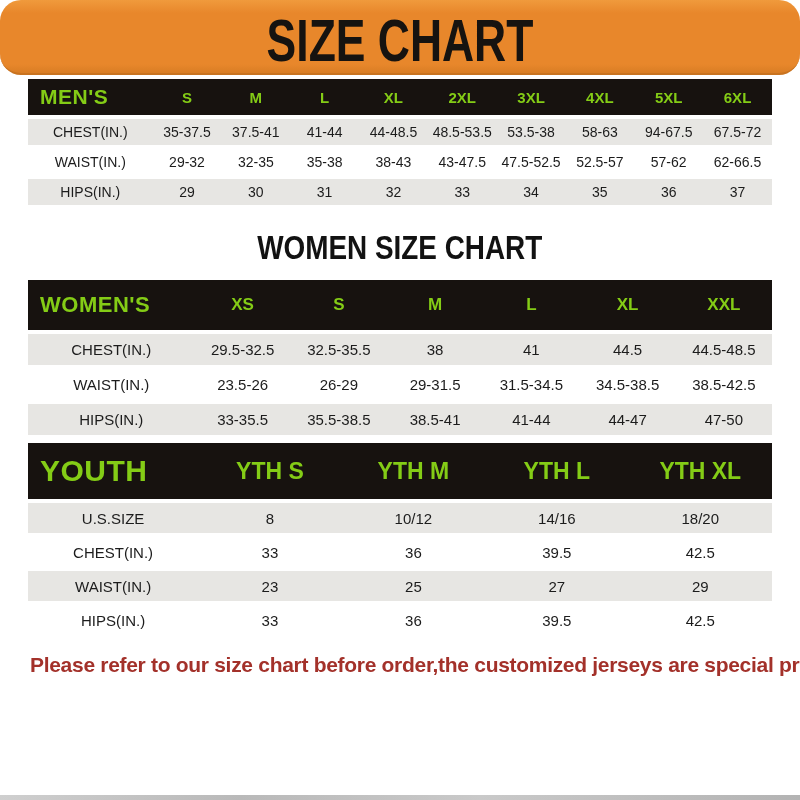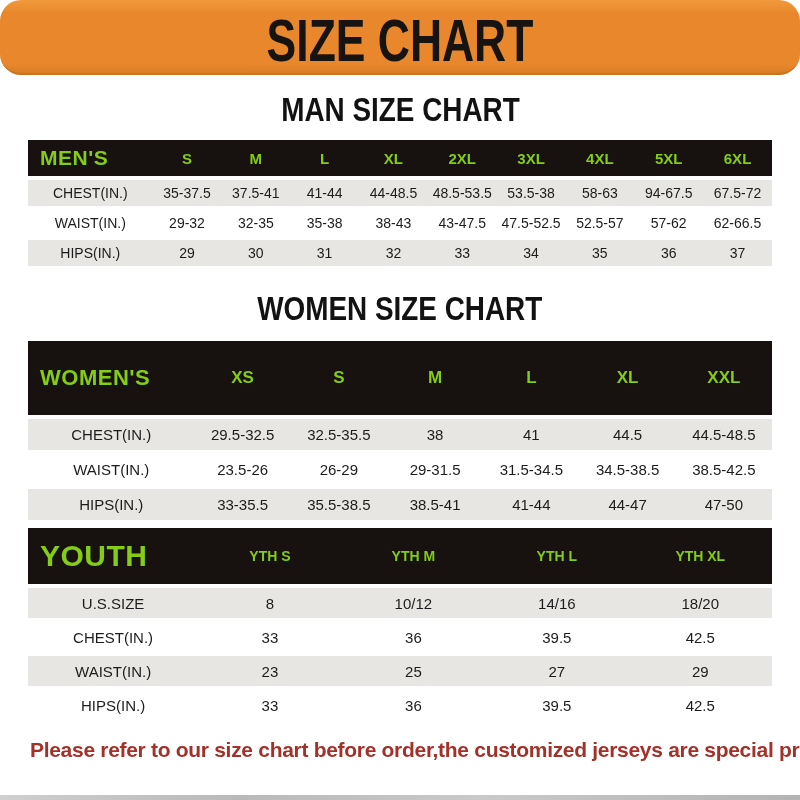--- a/index.html
+++ b/index.html
@@ -79,26 +79,26 @@
     white-space: nowrap;
   }
   table.size-table tbody tr:nth-child(odd) td  { background: #e7e6e3; }
   table.size-table tbody tr:nth-child(even) td { background: #ffffff; }
   
   .men th { font-size: 15px; padding: 6px 1px; }
   .men th.corner { font-size: 21px; }
   .men td { font-size: 14px; padding: 5px 1px; }
   .men th:first-child, .men td:first-child { width: 15%; }
   
-  .women th { font-size: 17px; padding: 24px 2px; }
+  .women th { font-size: 17px; padding: 12px 2px; }
   .women th.corner { font-size: 22px; }
   .women td { font-size: 15px; padding: 7px 2px; }
   .women th:first-child, .women td:first-child { width: 20.5%; }
   
-  .youth th { font-size: 14px; padding: 11px 2px; }
+  .youth th { font-size: 23px; padding: 11px 2px; }
   .youth th.corner { font-size: 30px; }
   .youth td { font-size: 15px; padding: 6.5px 2px; }
   .youth th:first-child, .youth td:first-child { width: 21%; }
   
   .footer-note {
     padding: 14px 20px 0 30px;
   }
   .footer-note p {
     margin: 0 0 6px 0;
     font-size: 21px;
@@ -118,23 +118,20 @@
 </head>
 <body>
 
 <div class="page">
 
   <header class="banner">
     <span class="banner-title">SIZE CHART</span>
   </header>
 
   <section>
-    <h2 class="section-heading heading-men">
-      <span class="inner">MAN SIZE CHART</span>
-    </h2>
     <div class="table-wrap">
       <table class="size-table men">
           <thead>
             <tr>
               <th class="corner">MEN'S</th>
               <th>S</th>
               <th>M</th>
               <th>L</th>
               <th>XL</th>
               <th>2XL</th>

